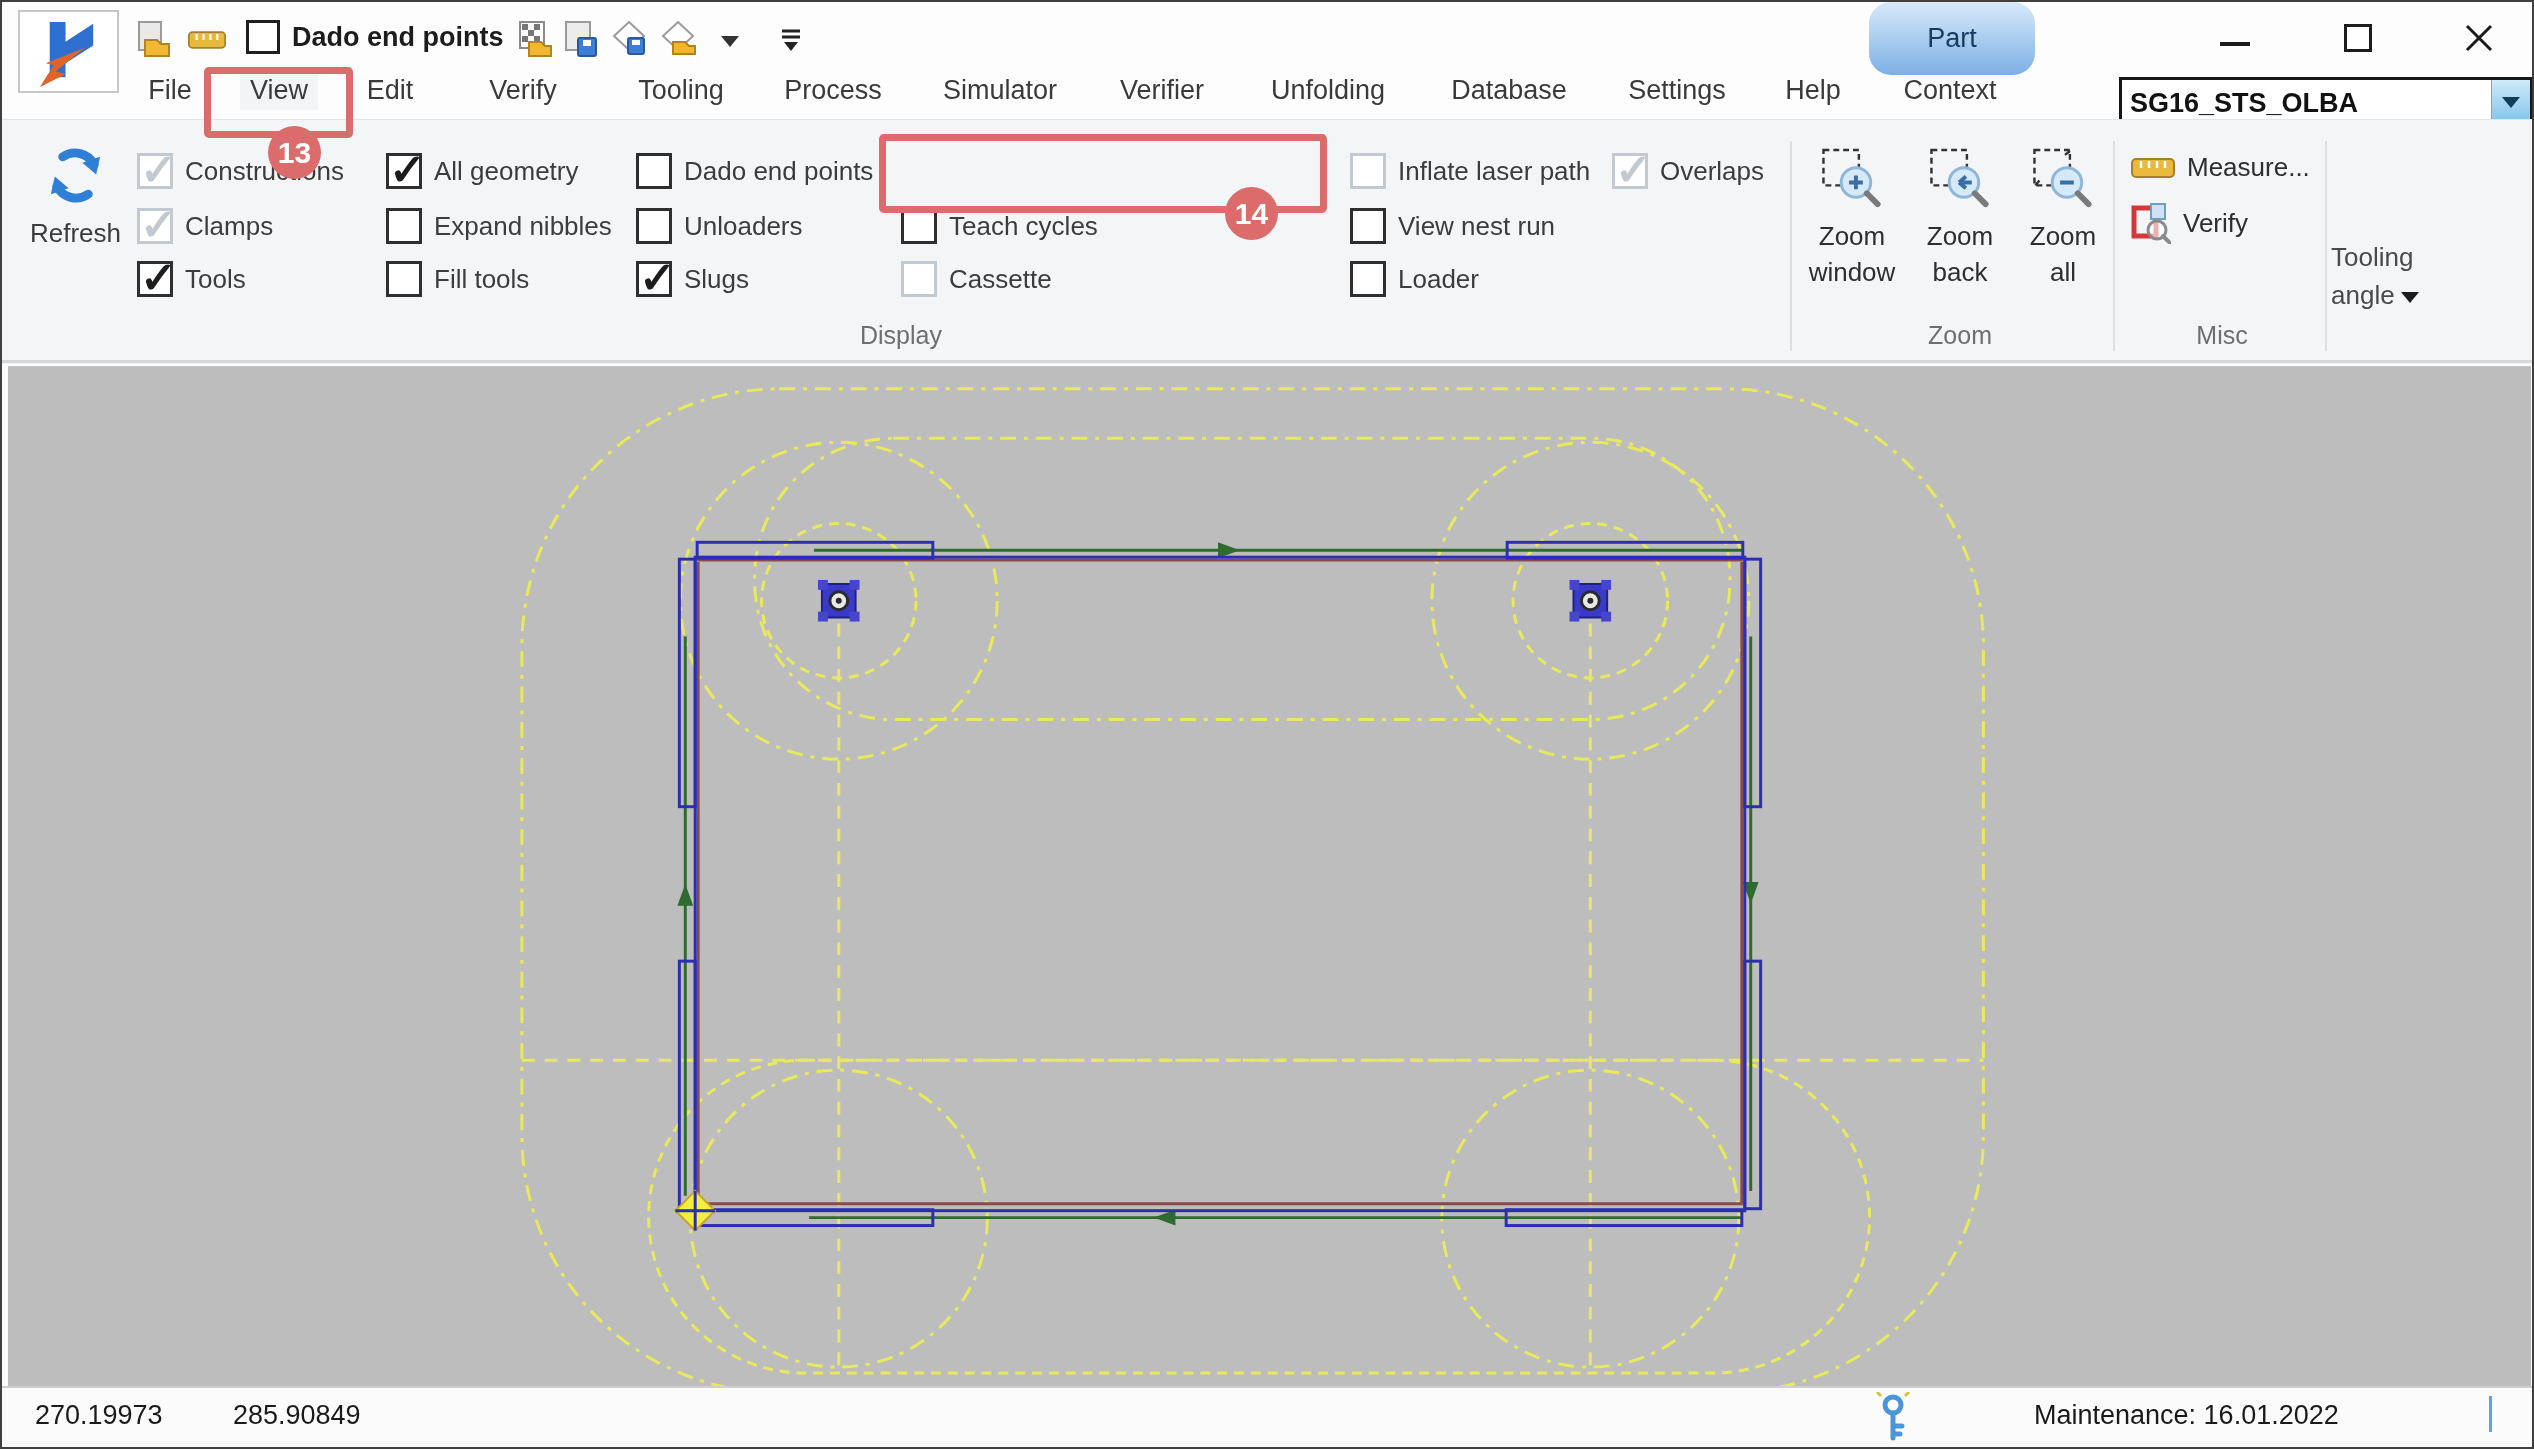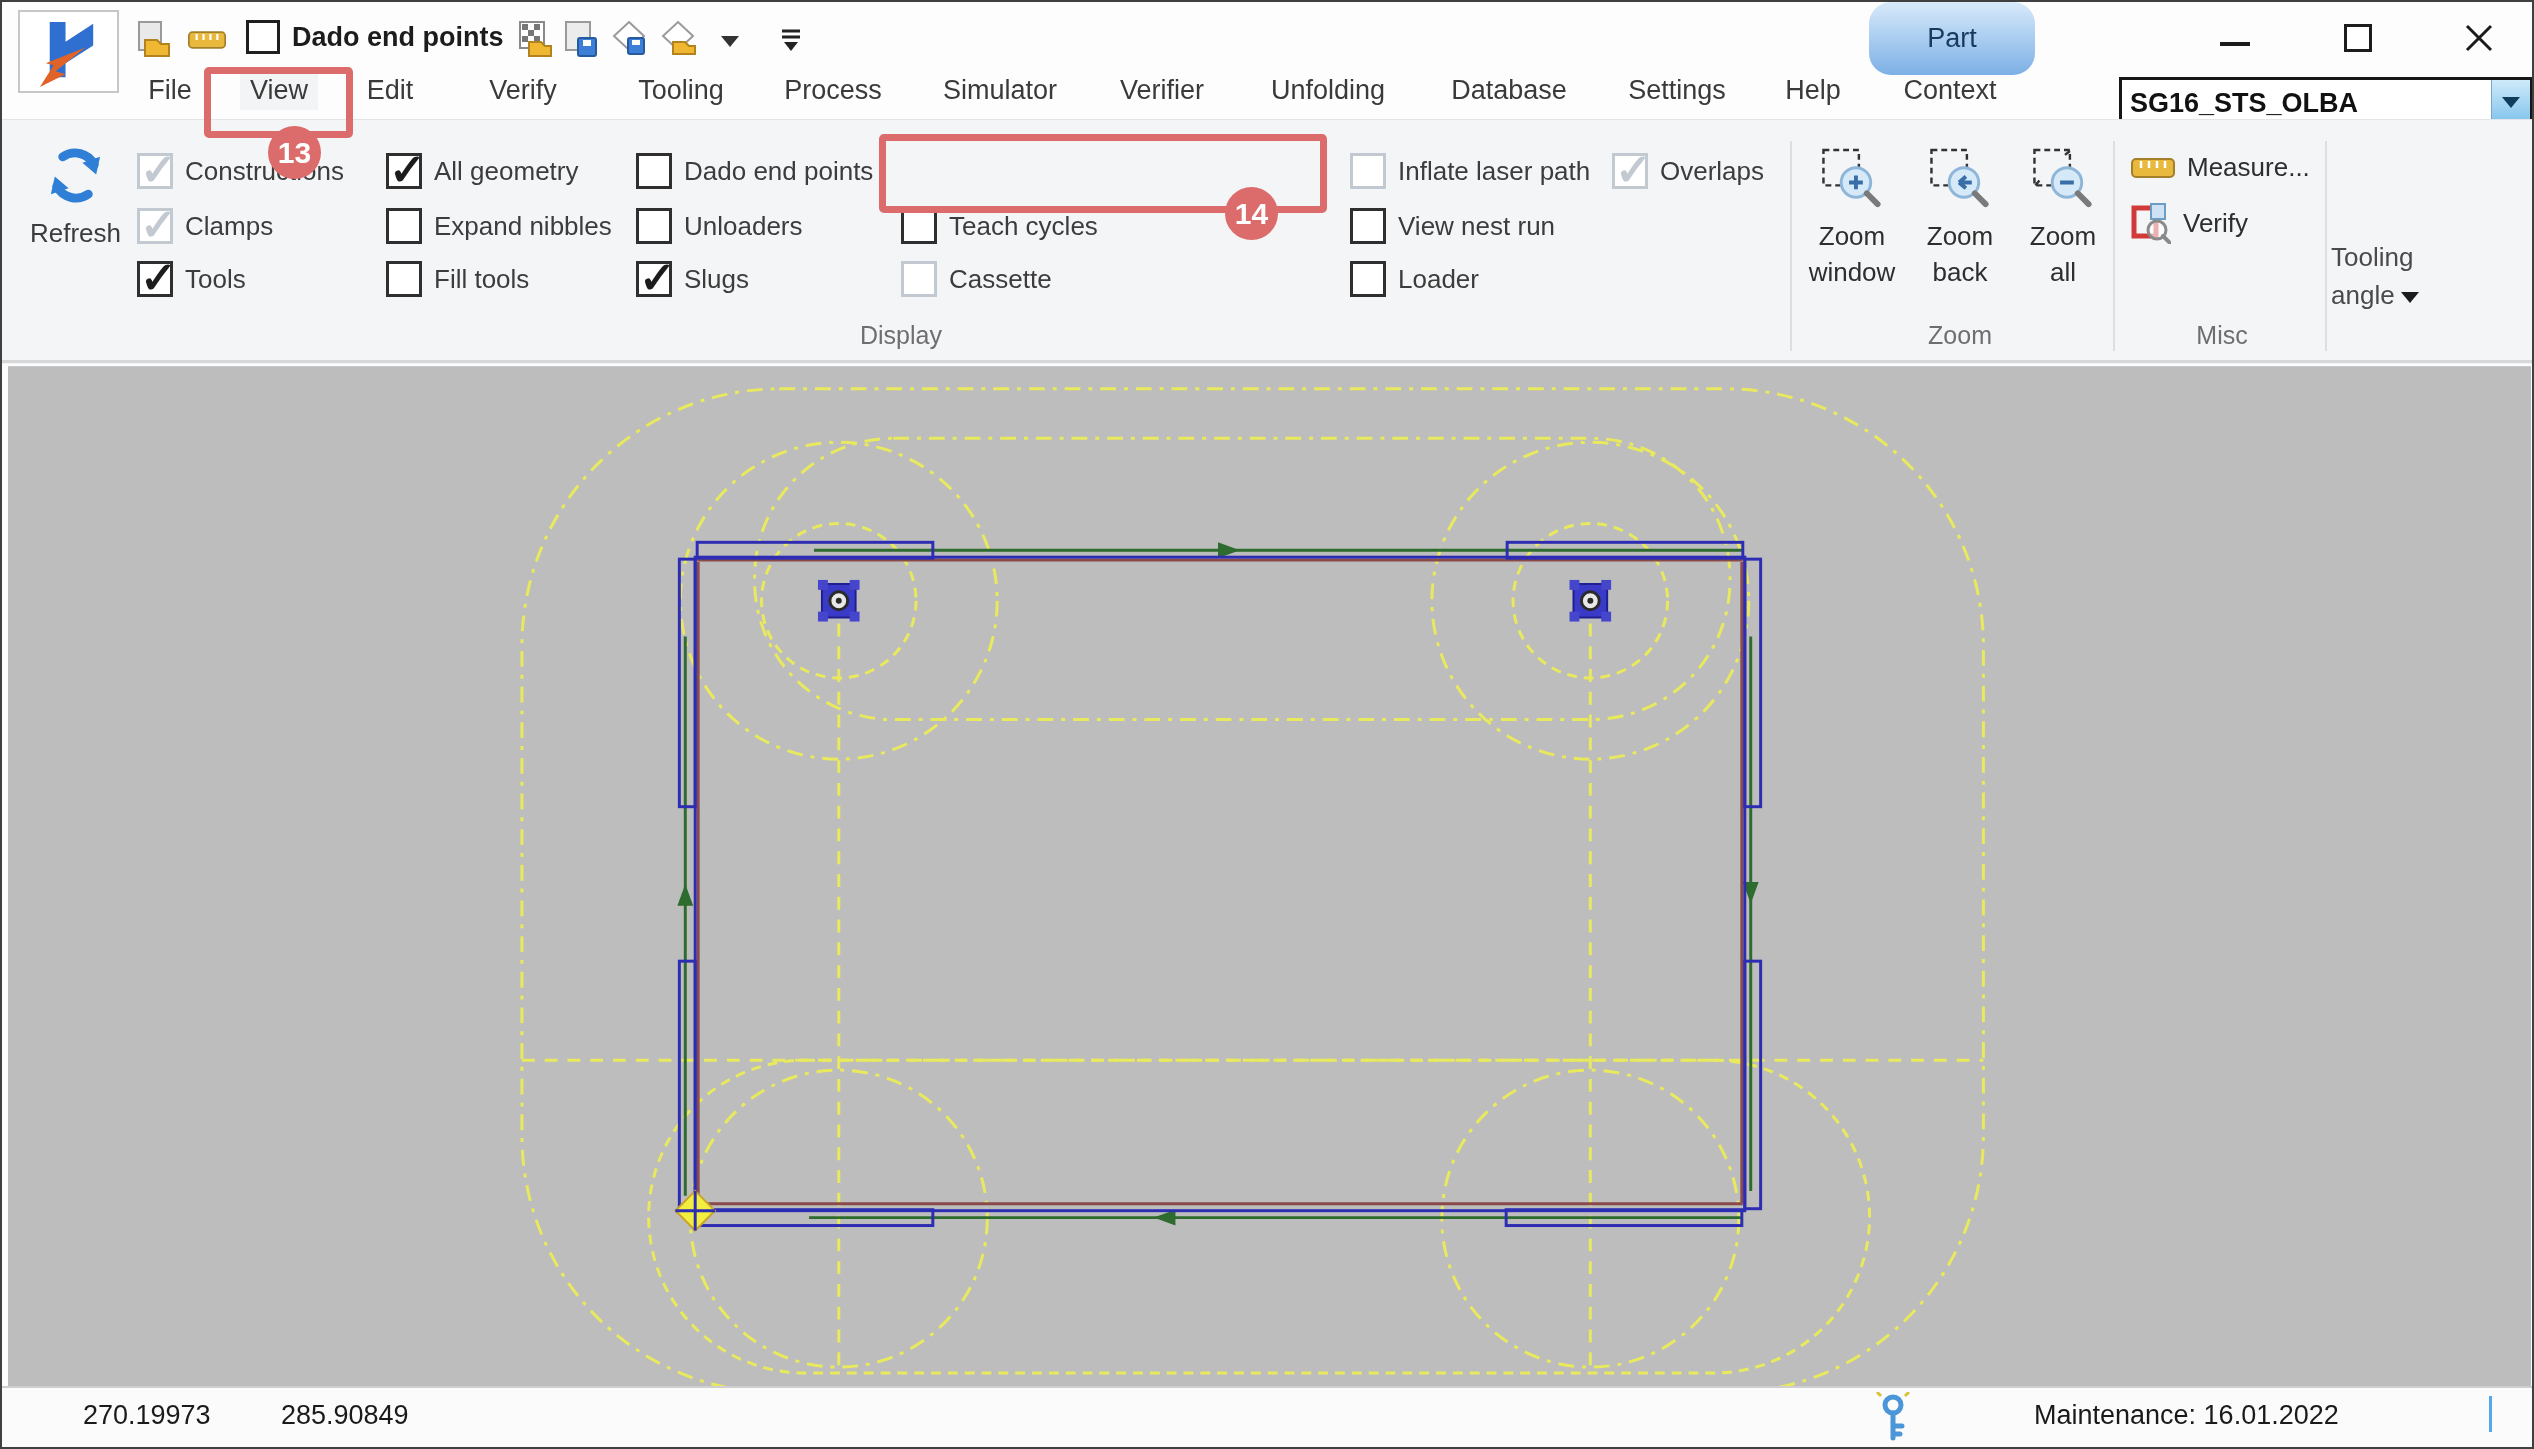--- a/index.html
+++ b/index.html
@@ -58,21 +58,21 @@
   
   .ann-box{position:absolute;border:7px solid #dc6c6c;border-radius:5px;z-index:30;}
   .badge{position:absolute;width:53px;height:53px;border-radius:50%;background:#dc6c6c;color:#fff;
          font-size:30px;font-weight:bold;display:flex;align-items:center;justify-content:center;z-index:40;}
 
   
   .canvas{left:6px;top:364px;width:2523px;height:1020px;background:#bdbdbd;border-top:1px solid #c9c9c9;}
 
   
   .statusbar{left:0;top:1384px;width:2531px;height:61px;background:#fbfbfb;border-top:2px solid #cfcfcf;box-sizing:border-box;}
-  .coord{top:1398px;font-size:27px;color:#1a1a1a;margin-left:48px;}
+  .coord{top:1398px;font-size:27px;color:#1a1a1a;}
   .maint{left:2032px;top:1398px;font-size:27px;color:#1a1a1a;}
   .blue-tick{left:2487px;top:1394px;width:3px;height:36px;background:#55a9e8;}
 </style>
 </head>
 <body>
 
 <div class="win">
 
   <div class="a logo-tile">
     <svg width="97" height="79" viewBox="0 0 98 80">

